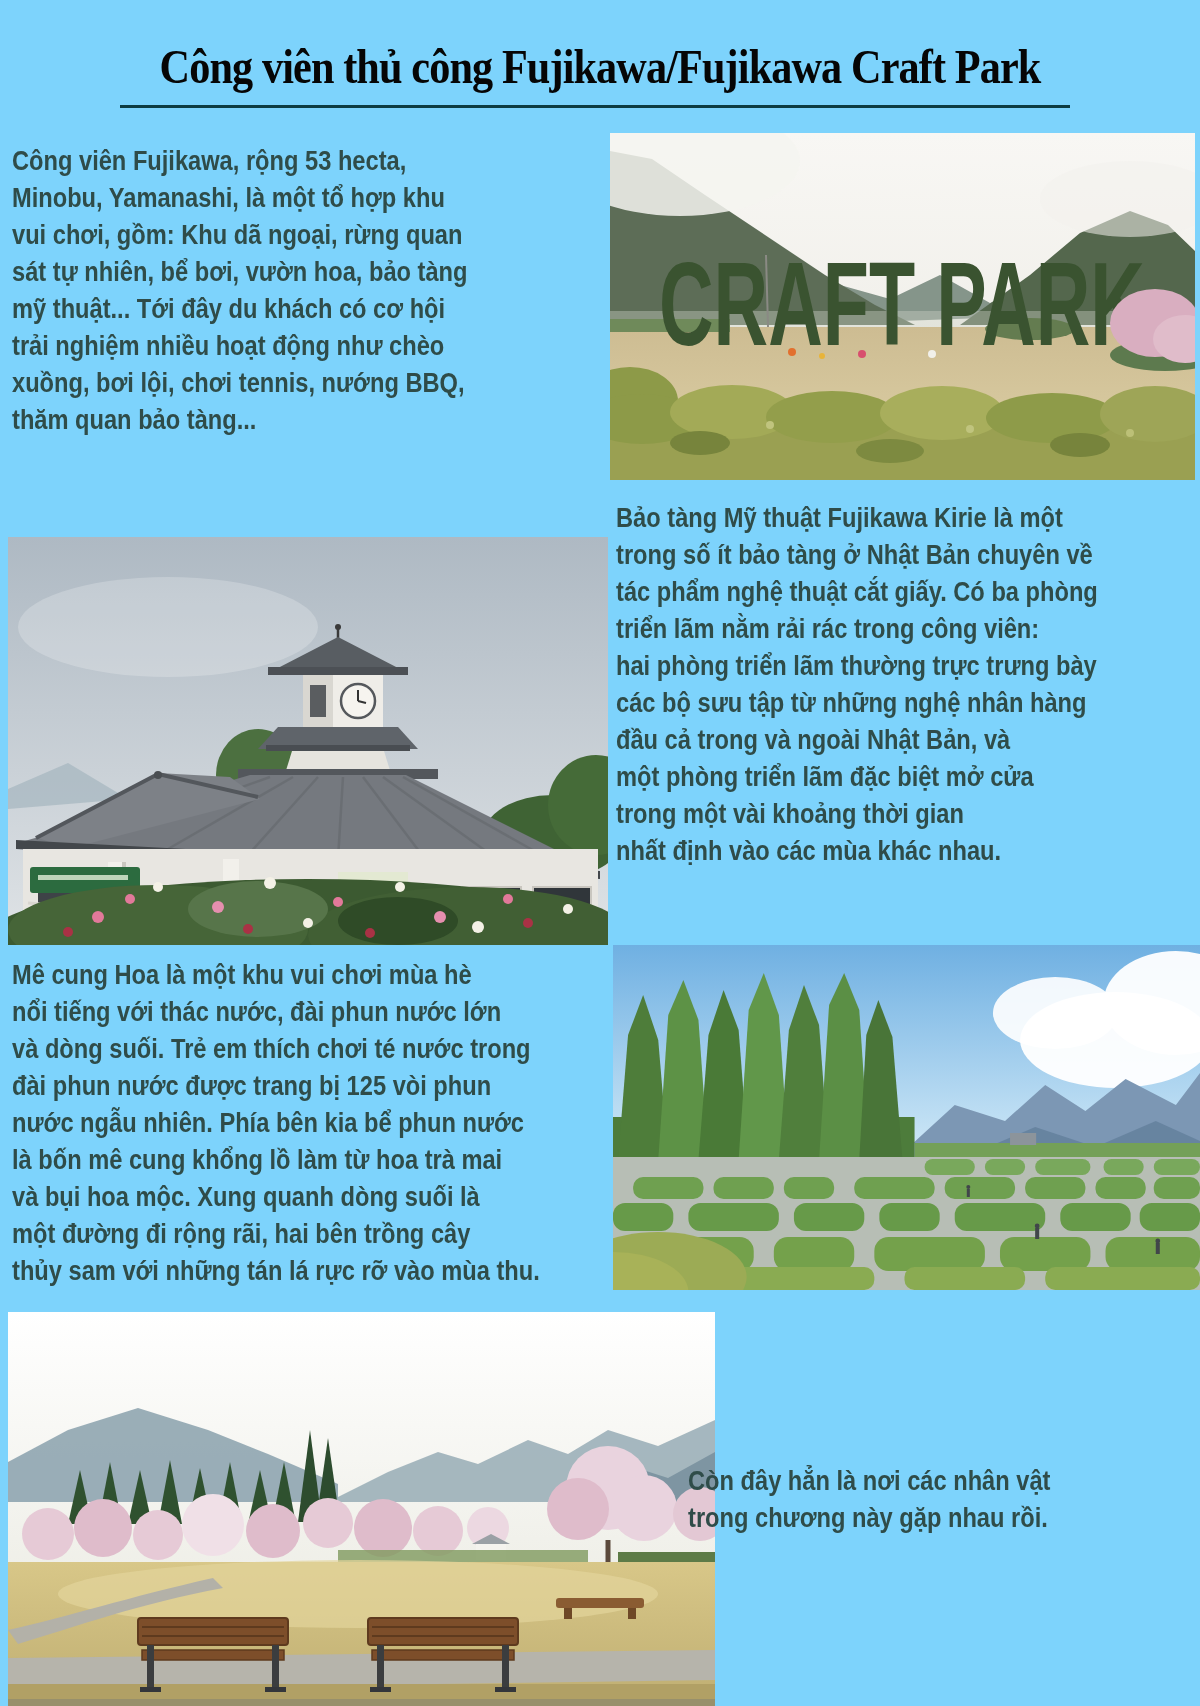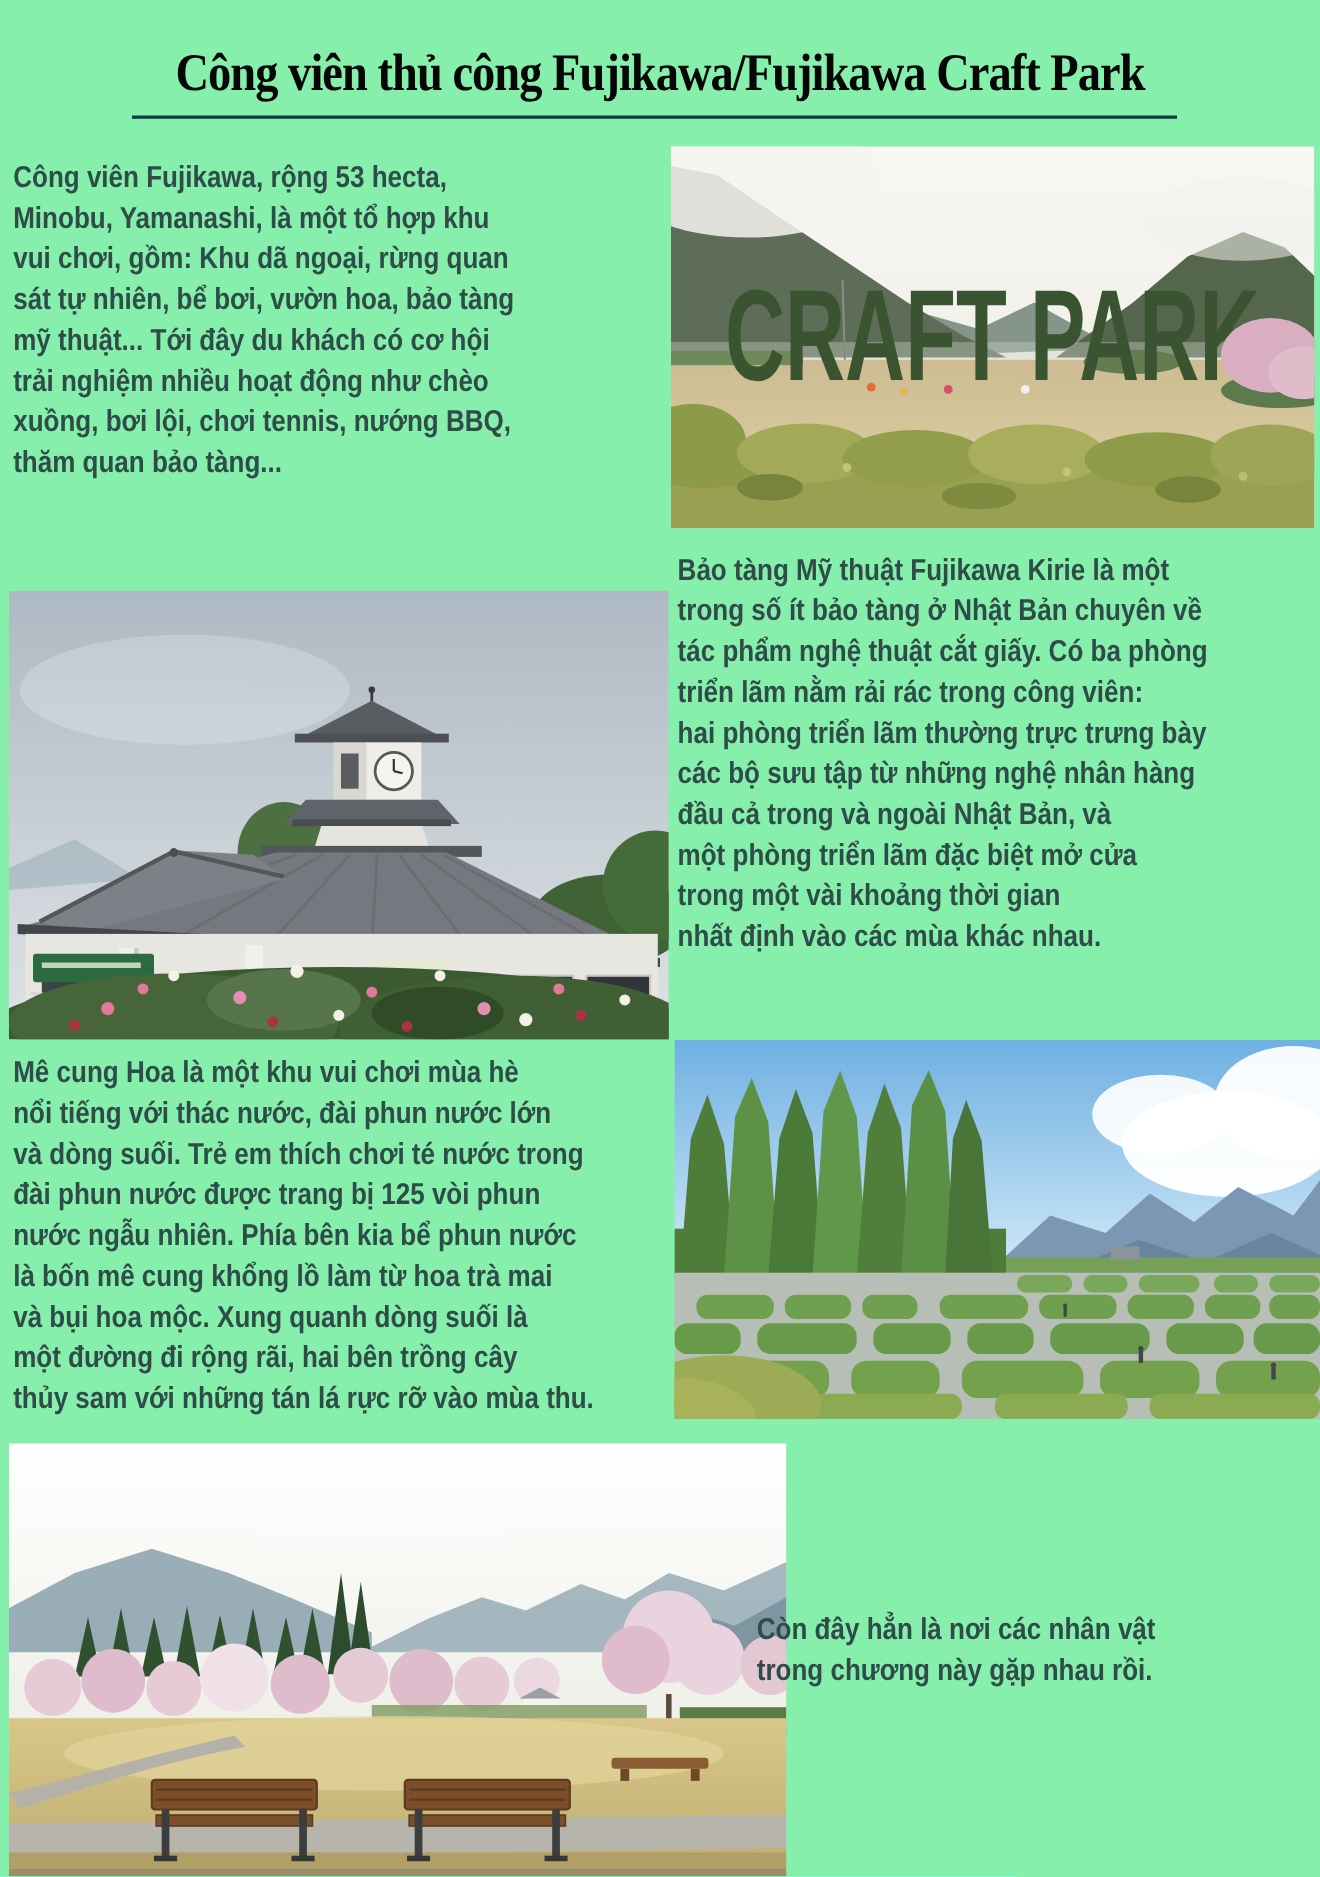--- a/index.html
+++ b/index.html
@@ -1,18 +1,18 @@
 <!DOCTYPE html>
 <html><head>
 <meta charset="utf-8">
 <style>
   html,body { margin:0; padding:0; background:#82ffeb; }
   .page {
     position:relative; width:1200px; height:1706px;
-    background:#86efac; overflow:hidden;
+    background:#7dd3fc; overflow:hidden;
     font-family:"Liberation Sans","DejaVu Sans",sans-serif;
   }
   .page-title {
     position:absolute; top:38px; left:0; right:0;
     text-align:center; margin:0;
     font-family:"Liberation Serif","DejaVu Serif",serif;
     font-weight:bold; font-size:48px; line-height:58px; color:#060606;
     transform:scaleX(0.88); transform-origin:50% 0;
     white-space:nowrap; letter-spacing:-1px;
   }

